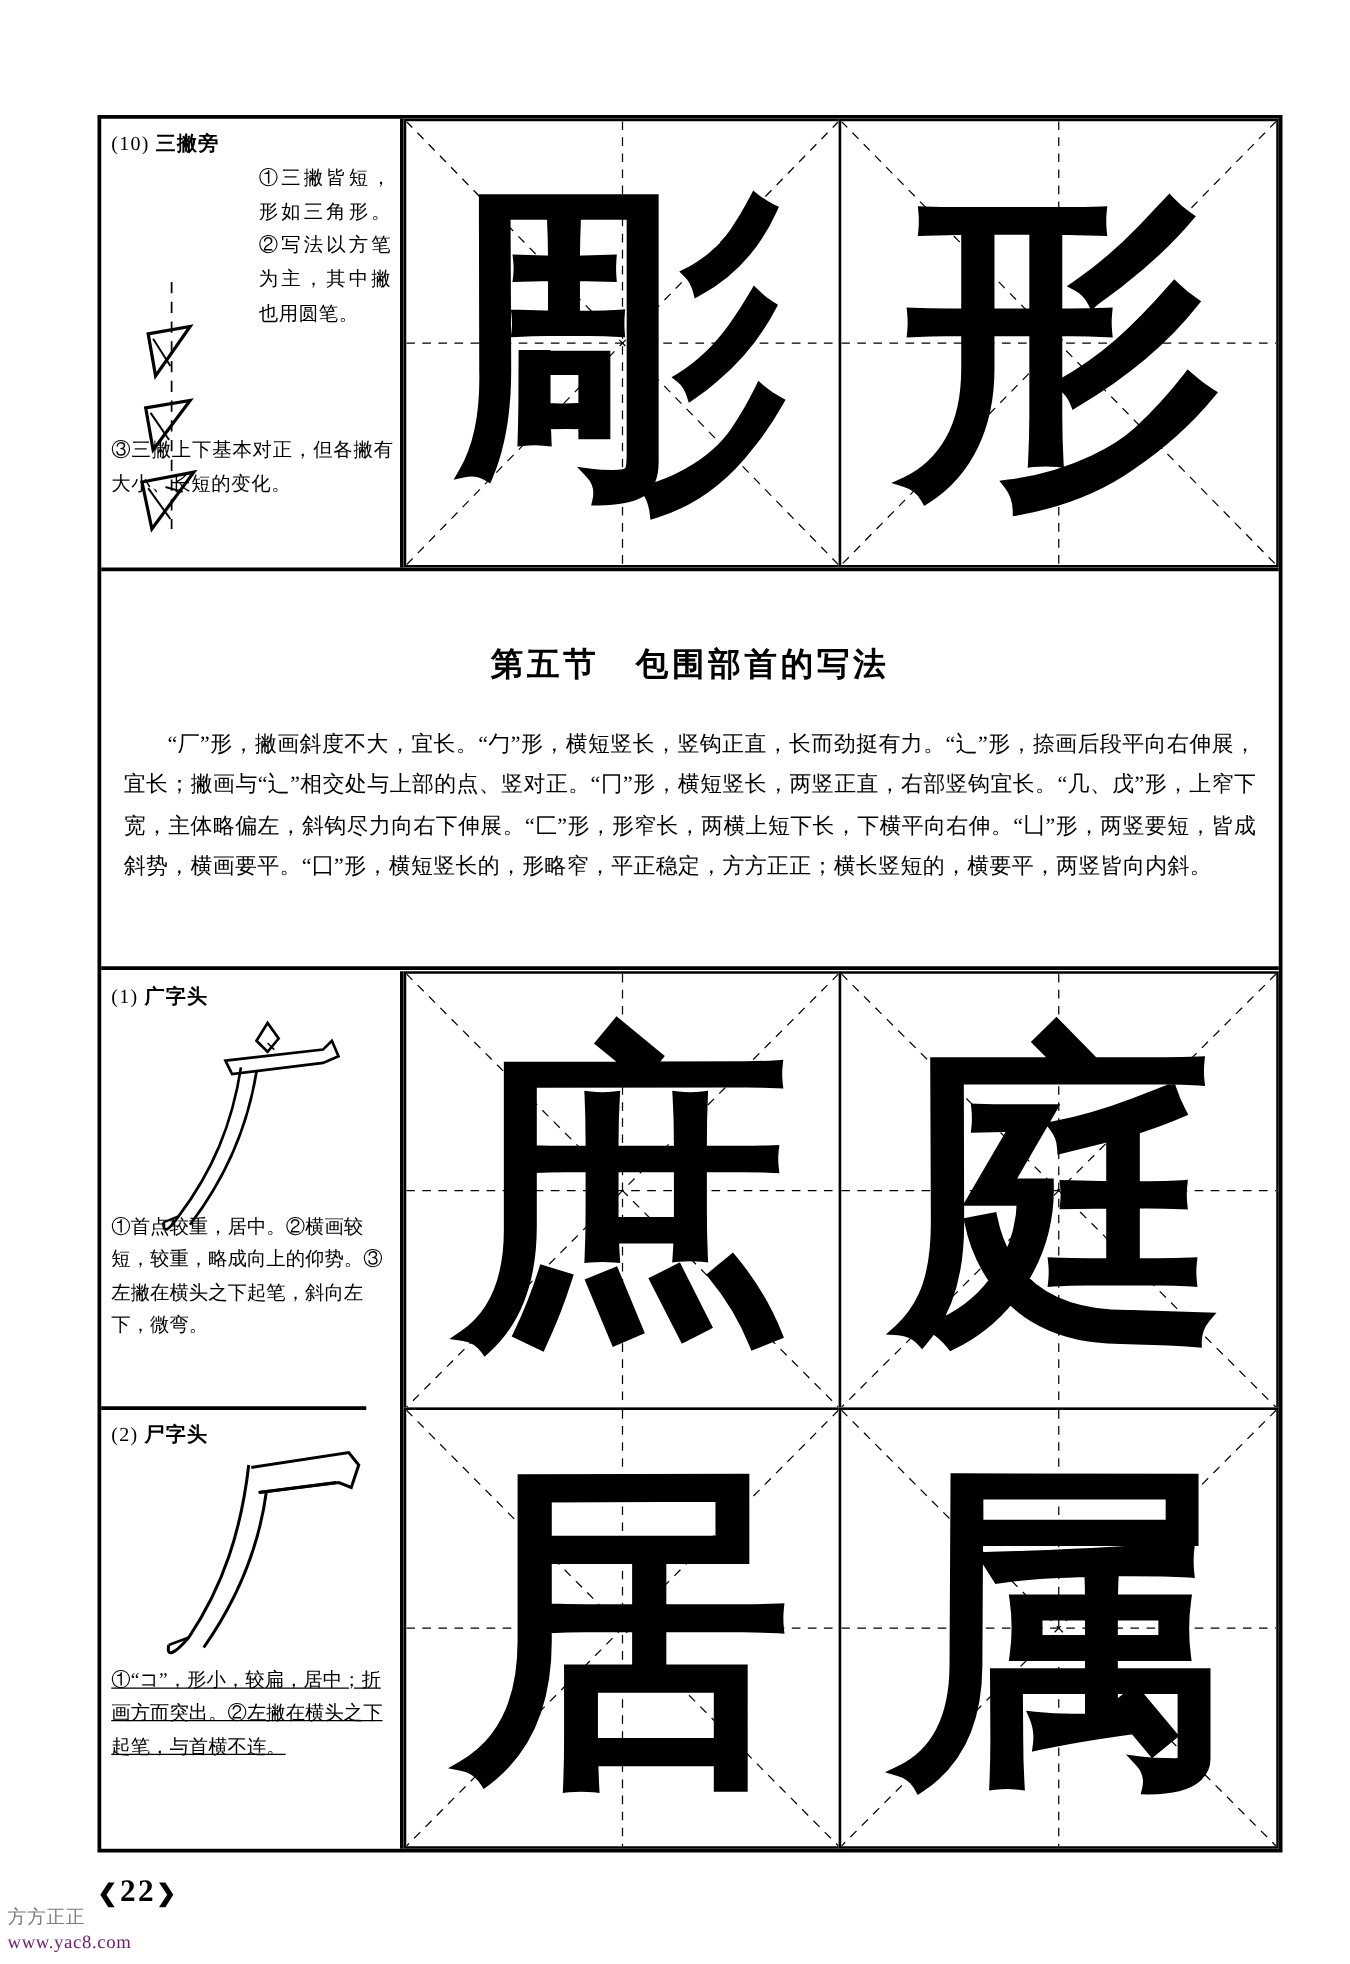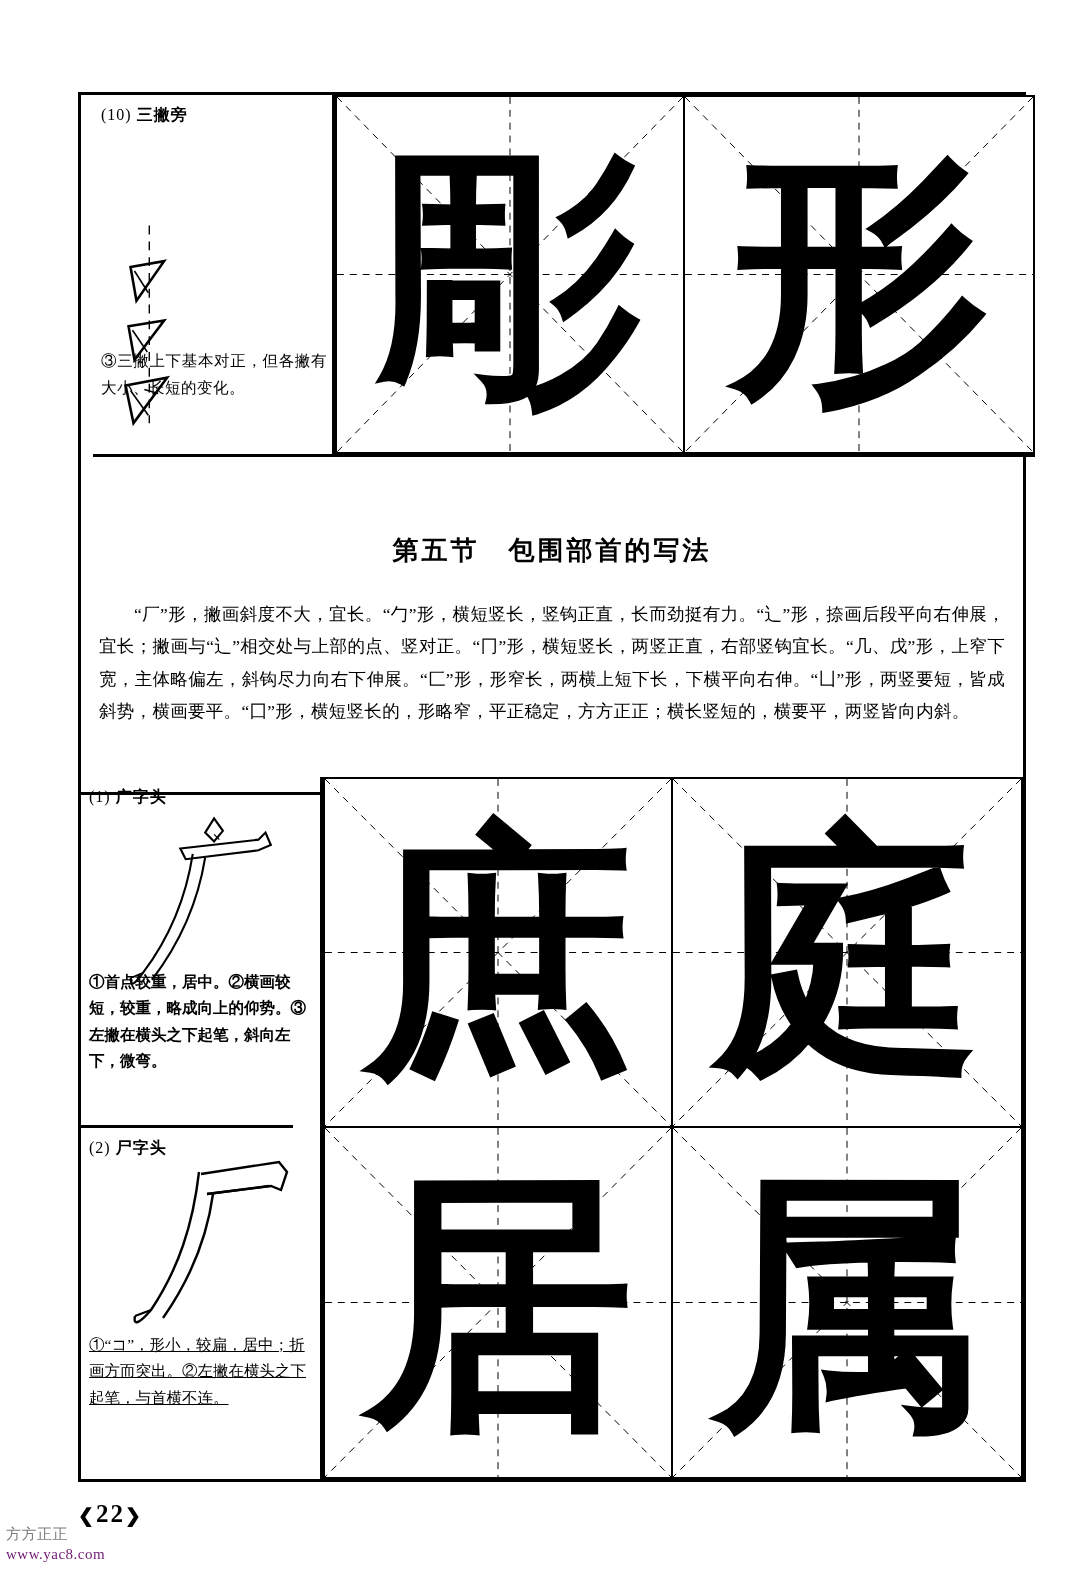--- a/index.html
+++ b/index.html
@@ -27,21 +27,20 @@
   }
 
   
   .sec1 {
     position: absolute;
     left: 0; top: 0;
     width: 942px;
     height: 362px;
     border-bottom: 3px solid #000;
     box-sizing: border-box;
-    margin-left: 12px;
   }
   .sec1-left {
     position: absolute;
     left: 0; top: 0;
     width: 242px;
     height: 359px;
     box-sizing: border-box;
     border-right: 3px solid #000;
   }
   .sec1-grid {
@@ -90,21 +89,21 @@
     top: 252px;
     width: 226px;
     font-size: 15.5px;
     line-height: 1.75;
     text-indent: 0;
   }
 
   
   .sec2 {
     position: absolute;
-    left: 0; top: 380px;
+    left: 0; top: 361px;
     width: 942px;
     height: 320px;
     border-bottom: 3px solid #000;
     box-sizing: border-box;
     padding: 16px 18px;
   }
   .sec2-title {
     text-align: center;
     font-size: 26px;
     font-weight: bold;
@@ -235,20 +234,21 @@
         <path d="M42 176 L56 198" stroke="#000" stroke-width="1.6"></path>
 
         <path d="M36 232 L72 226 L42 266 Z" fill="none" stroke="#000" stroke-width="2.6"></path>
         <path d="M40 236 L55 258" stroke="#000" stroke-width="1.6"></path>
 
         <path d="M33 292 L75 284 L41 330 Z" fill="none" stroke="#000" stroke-width="2.6"></path>
         <path d="M38 297 L56 322" stroke="#000" stroke-width="1.6"></path>
         <path d="M52 296 L66 300" stroke="#000" stroke-width="1.6"></path>
       </svg>
 
+      <div class="note-col sec1-notes-top">①三撇皆短，形如三角形。②写法以方笔为主，其中撇也用圆笔。</div>
       <div class="note-col sec1-notes-bottom">③三撇上下基本对正，但各撇有大小、长短的变化。</div>
     </div>
 
     <div class="sec1-grid">
 
       <div class="mzg" style="position:absolute; left:0; top:0; width:350px; height:359px;">
         <svg class="d" viewBox="0 0 350 359" preserveAspectRatio="none">
           <line x1="0" y1="0" x2="350" y2="359" stroke="#000" stroke-width="1" stroke-dasharray="7 6"></line>
           <line x1="350" y1="0" x2="0" y2="359" stroke="#000" stroke-width="1" stroke-dasharray="7 6"></line>
           <line x1="0" y1="179.5" x2="350" y2="179.5" stroke="#000" stroke-width="1" stroke-dasharray="7 6"></line>
@@ -286,21 +286,21 @@
           <span>广字头</span>
         </div>
         <svg class="stroke-sketch" viewBox="0 0 239 351">
           <path d="M140 42 L150 26 L160 40 L150 52 Z" fill="none" stroke="#000" stroke-width="2.4"></path>
           <path d="M112 60 L200 50 L208 42 L214 56 L200 62 L118 72 Z" fill="none" stroke="#000" stroke-width="2.4"></path>
           <path d="M126 66 C118 118, 100 160, 70 200 C60 214, 56 216, 56 206" fill="none" stroke="#000" stroke-width="2.4"></path>
           <path d="M140 70 C132 120, 112 166, 80 208" fill="none" stroke="#000" stroke-width="2.4"></path>
           <path d="M56 206 L70 200" stroke="#000" stroke-width="2"></path>
           <path d="M150 44 L156 50" stroke="#000" stroke-width="1.4"></path>
         </svg>
-        <div class="radical-notes" style="top:192px;font-weight:bold;">①首点较重，居中。②横画较短，较重，略成向上的仰势。③左撇在横头之下起笔，斜向左下，微弯。</div>
+        <div class="radical-notes" style="top:192px;">①首点较重，居中。②横画较短，较重，略成向上的仰势。③左撇在横头之下起笔，斜向左下，微弯。</div>
       </div>
 
       <div class="sec3-cell-b">
         <div class="label-title">
           <span class="num">(2)</span>
           <span>尸字头</span>
         </div>
         <svg class="stroke-sketch" viewBox="0 0 239 351">
           <path d="M120 46 L198 34 L206 44 L200 62 L190 58 L126 66" fill="none" stroke="#000" stroke-width="2.4"></path>
           <path d="M126 66 L188 58" fill="none" stroke="#000" stroke-width="2.4"></path>

